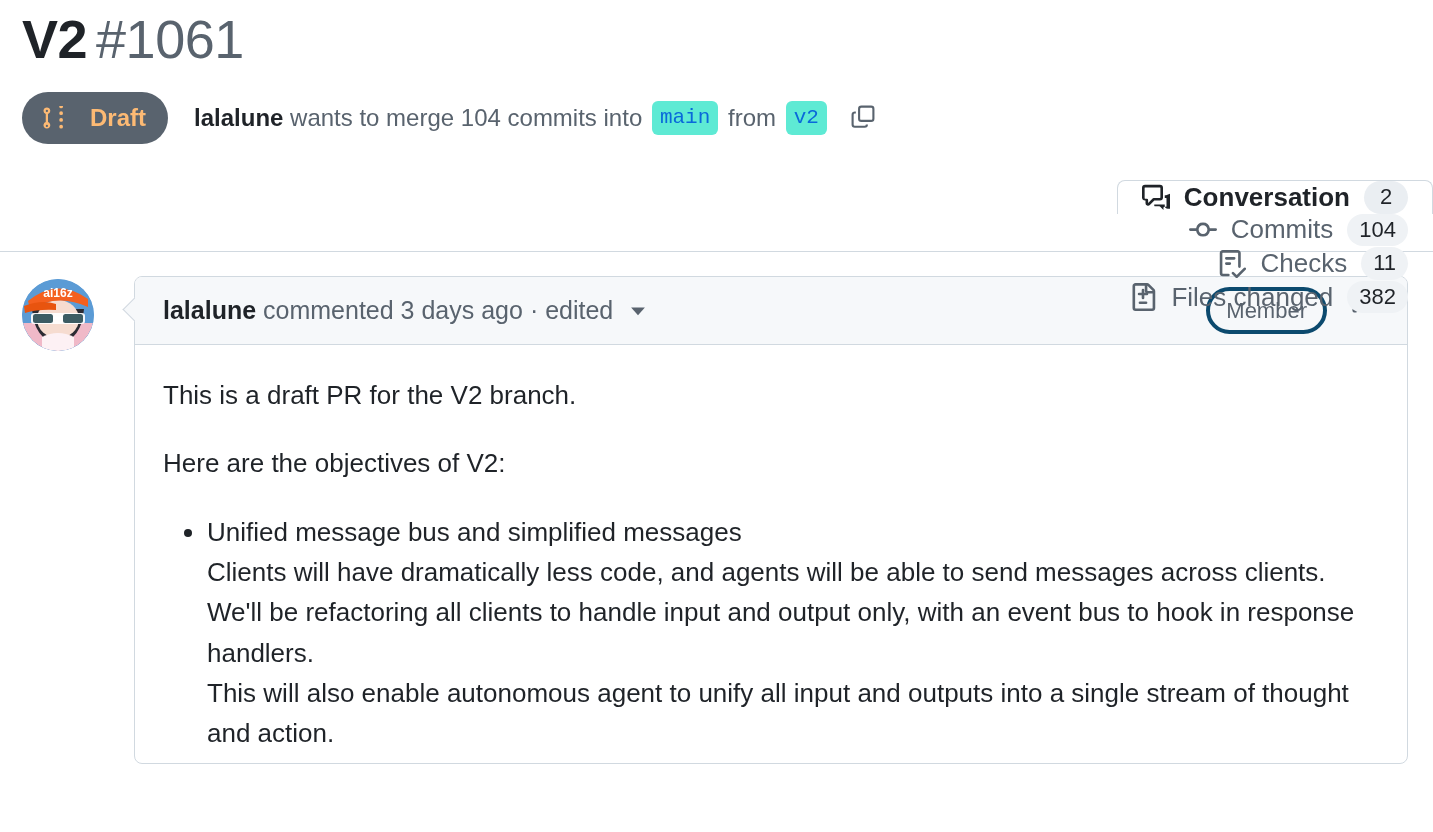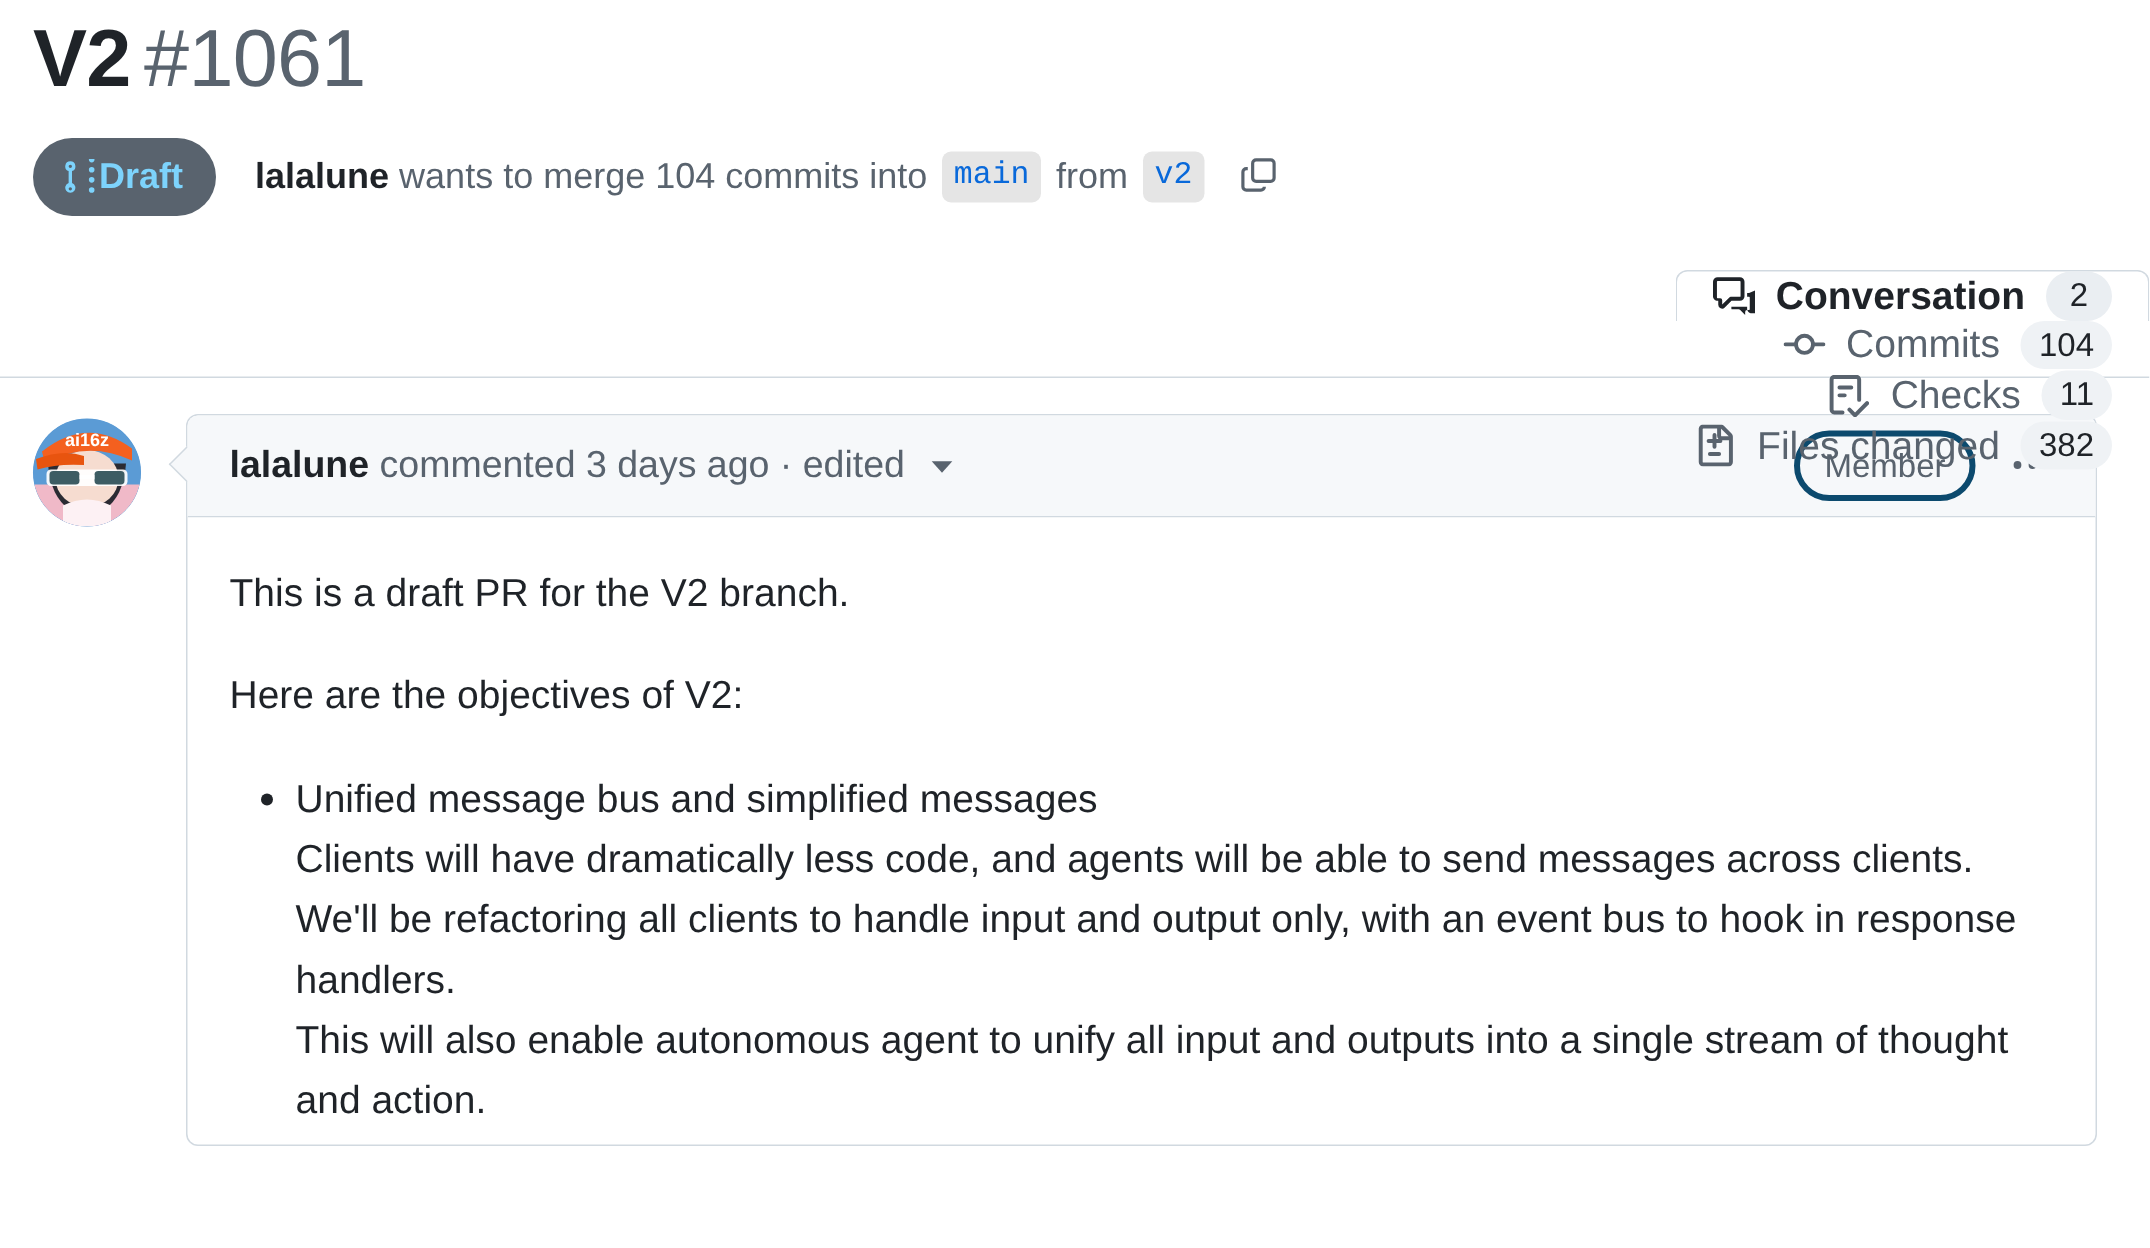--- a/index.html
+++ b/index.html
@@ -47,26 +47,26 @@
   
   .pr-subhead {
     display: flex;
     align-items: center;
     padding: 22px 0 0 22px;
     white-space: nowrap;
   }
   .state-badge {
     display: inline-flex;
     align-items: center;
-    gap: 0;
+    gap: 24px;
     height: 52px;
     padding: 0 22px 0 20px;
     border-radius: 2em;
     background: #59636e;
-    color: #7dd3fc;
+    color: #fdba74;
     font-size: 24px;
     font-weight: 600;
   }
   .state-badge svg { display: block; }
 
   .merge-info {
     margin-left: 26px;
     font-size: 24px;
     color: #59636e;
     display: flex;
@@ -77,21 +77,21 @@
   .merge-info .author {
     color: #1f2328;
     font-weight: 600;
   }
   .merge-info .sp { white-space: pre; }
   .branch-chip {
     display: inline-block;
     padding: 3px 8px;
     margin: 0 3px;
     border-radius: 6px;
-    background: #e5e5e5;
+    background: #5eead4;
     color: #0969da;
     font-family: "Liberation Mono", monospace;
     font-size: 21px;
     line-height: 1.3;
   }
   .copy-btn {
     display: inline-flex;
     align-items: center;
     justify-content: center;
     width: 38px;
@@ -170,20 +170,21 @@
   .tab .tab-icon { display: inline-flex; align-items: center; }
 
   
   .timeline {
     position: relative;
     padding: 24px 0 0 22px;
   }
   .comment-row {
     display: flex;
     align-items: flex-start;
+    gap: 10px;
   }
   .avatar {
     flex: 0 0 auto;
     width: 72px;
     height: 72px;
     border-radius: 50%;
     overflow: hidden;
     margin-top: 3px;
     background: #6fa8dc;
   }

